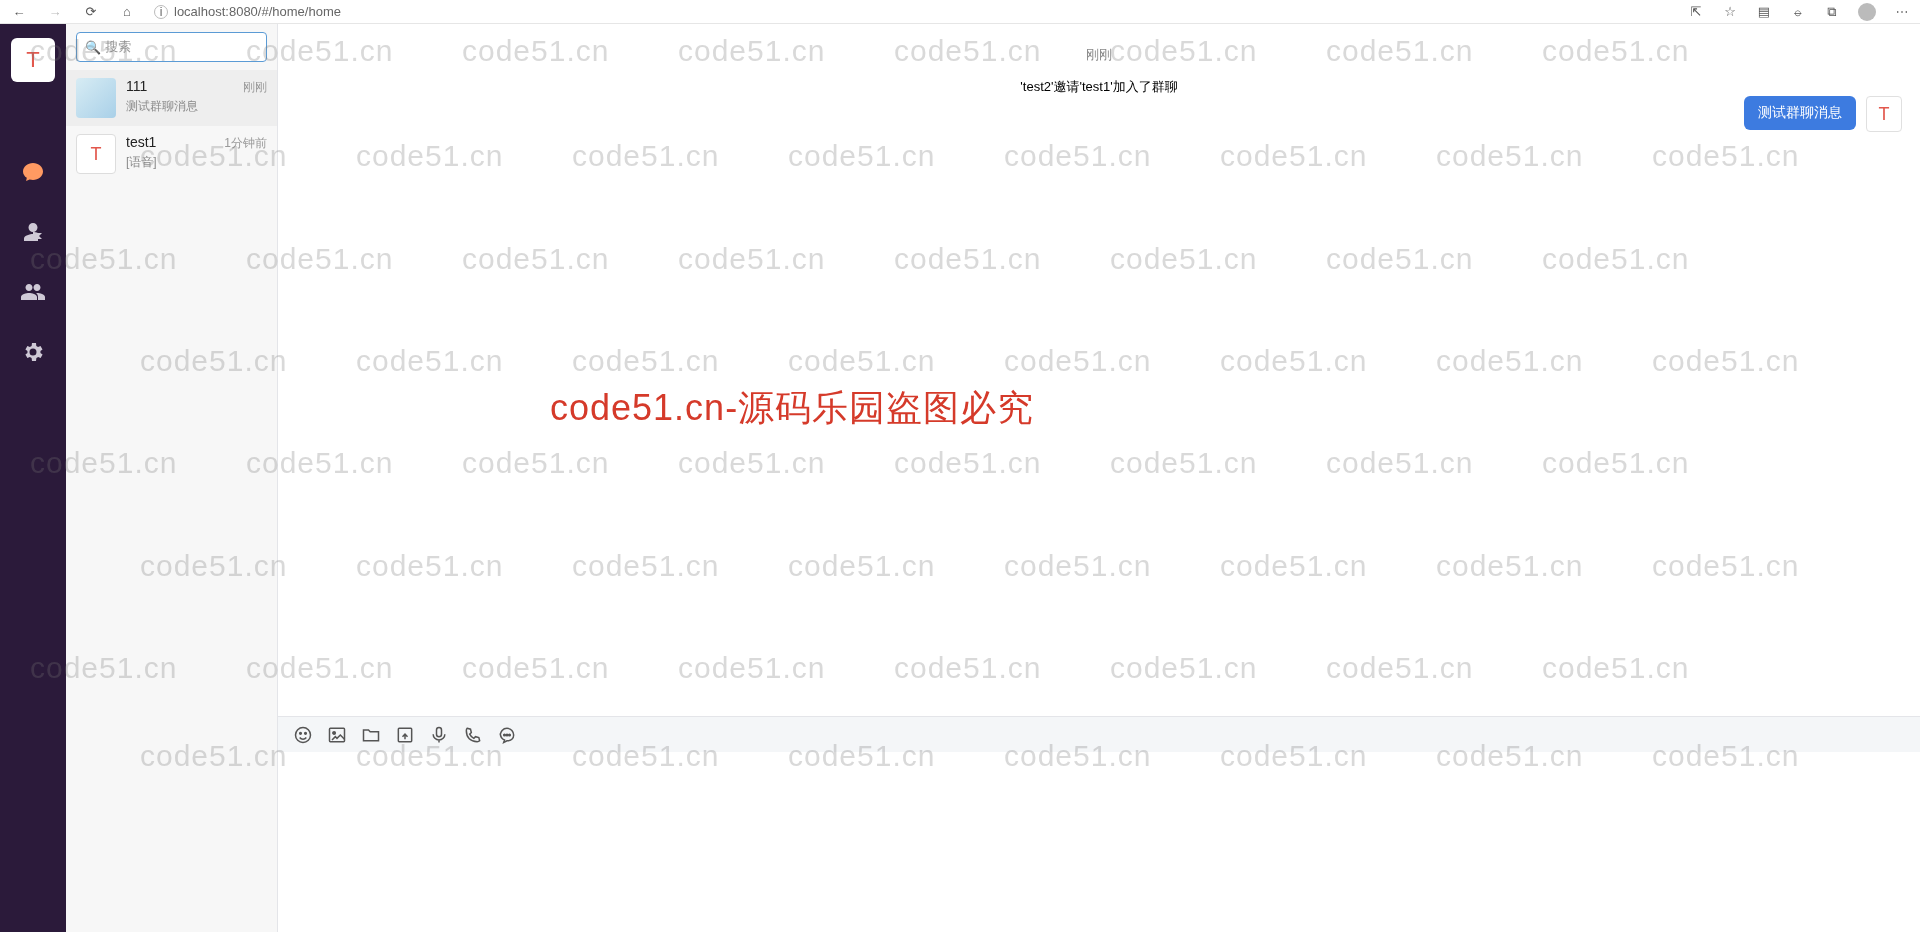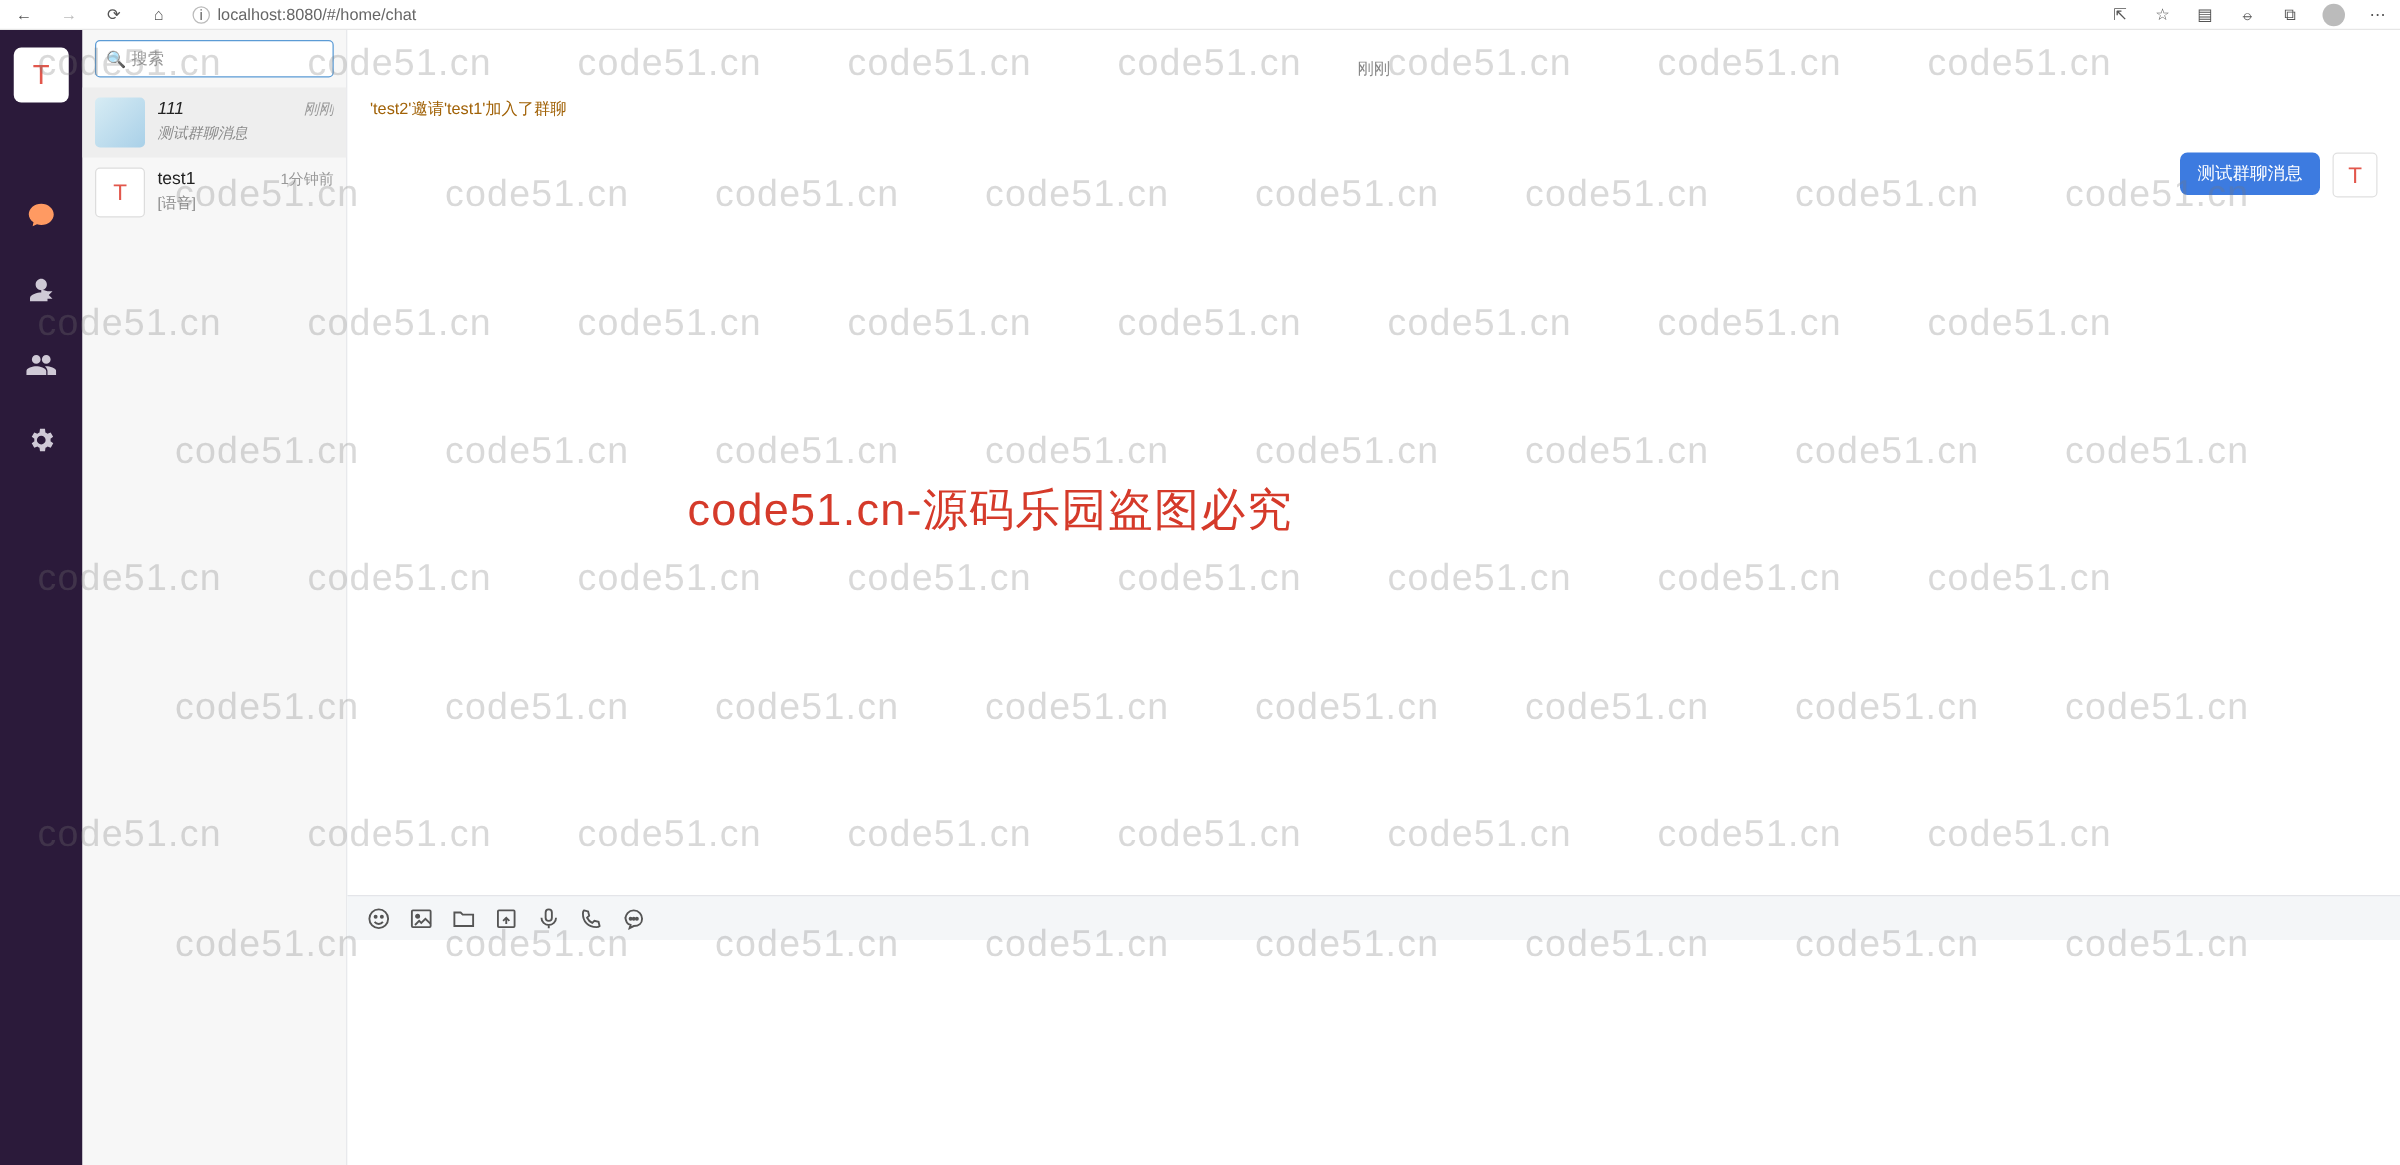--- a/index.html
+++ b/index.html
@@ -17,37 +17,37 @@
   .nav .avatar { width:44px; height:44px; background:#fff; border-radius:6px; display:flex; align-items:center; justify-content:center; color:#e2574c; font-size:22px; font-weight:500; }
   .nav .nav-icon { width:32px; height:32px; display:flex; align-items:center; justify-content:center; color:#cfc9d6; font-size:22px; cursor:default; border-radius:4px; }
   .nav .nav-icon.active { color:#ff9a62; }
   .nav .spacer { flex:1; }
   
   .convo-pane { width:212px; border-right:1px solid #e4e5e9; background:#f7f7f7; display:flex; flex-direction:column; }
   .search-wrap { padding:8px 10px; }
   .search-box { display:flex; align-items:center; height:30px; background:#fff; border:1px solid #5b9bd5; border-radius:4px; padding:0 8px; color:#999; font-size:13px; gap:4px; }
   .search-box .mag { font-size:13px; color:#999; }
   .convo-item { padding:8px 10px; display:flex; gap:10px; cursor:default; }
-  .convo-item.selected { background:#eeeeee;font-style:italic; }
+  .convo-item.selected { background:#eeeeee; }
   .convo-item .thumb { width:40px; height:40px; border-radius:4px; flex:0 0 40px; }
   .convo-item .thumb.group { background:linear-gradient(135deg,#d7ecf4 0%,#a9d0e8 100%); position:relative; }
   .convo-item .thumb.user { background:#fff; border:1px solid #ddd; display:flex; align-items:center; justify-content:center; color:#e2574c; font-size:18px; font-weight:500; }
   .convo-item .meta { flex:1; overflow:hidden; }
   .convo-item .row1 { display:flex; justify-content:space-between; align-items:baseline; }
   .convo-item .name { font-size:14px; color:#222; font-weight:500; }
   .convo-item .time { font-size:12px; color:#999; }
   .convo-item .preview { font-size:12px; color:#8a8a8a; margin-top:2px; white-space:nowrap; overflow:hidden; text-overflow:ellipsis; }
   
   .chat-pane { flex:1; display:flex; flex-direction:column; background:#fff; position:relative; }
   .chat-header { height:56px; border-bottom:1px solid #e4e5e9; display:flex; align-items:center; justify-content:center; position:relative; }
   .chat-header .title { font-size:18px; font-weight:500; }
   .chat-header .more { position:absolute; right:18px; font-size:22px; letter-spacing:2px; color:#444; cursor:default; }
   .chat-body { flex:1; overflow:hidden; position:relative; padding:18px; }
   .sys-time { text-align:center; font-size:13px; color:#888; margin:4px 0 14px; }
-  .sys-msg { text-align:left; font-size:13px; color:#a16207; margin-bottom:26px; }
+  .sys-msg { text-align:center; font-size:13px; color:#000000; }
   .msg-row { display:flex; justify-content:flex-end; align-items:flex-start; gap:10px; }
   .msg-bubble { background:#3d7be0; color:#fff; padding:8px 14px; border-radius:6px; font-size:14px; max-width:480px; }
   .msg-avatar { width:36px; height:36px; background:#fff; border:1px solid #e0e0e0; border-radius:4px; display:flex; align-items:center; justify-content:center; color:#e2574c; font-size:18px; font-weight:500; }
   .chat-toolbar { height:36px; border-top:1px solid #e4e5e9; background:#f4f6f8; display:flex; align-items:center; gap:12px; padding:0 14px; }
   .chat-toolbar .tool { width:22px; height:22px; display:flex; align-items:center; justify-content:center; color:#555; cursor:default; }
   .chat-input { height:180px; }
   
   .watermark { position:absolute; inset:0; pointer-events:none; z-index:5;text-align:center; }
   .watermark .wm-row { display:flex; justify-content:space-between; padding:0 12px; }
   .watermark .wm-cell { color:rgba(120,120,120,0.28); font-size:30px; font-weight:400; letter-spacing:1px; }
@@ -57,21 +57,21 @@
 </head>
 <body>
 
 <div class="browser-bar">
   <span class="nav-btn">←</span>
   <span class="nav-btn disabled">→</span>
   <span class="nav-btn">⟳</span>
   <span class="nav-btn">⌂</span>
   <div class="url">
     <span class="url-prefix">i</span>
-    <span>localhost:8080/#/home/chat</span>
+    <span>localhost:8080/#/home/home</span>
   </div>
   <div class="right-icons">
     <span>⇱</span>
     <span>☆</span>
     <span>▤</span>
     <span>⦵</span>
     <span>⧉</span>
     <span style="width:18px;height:18px;border-radius:50%;background:#bbb;display:inline-block;"></span>
     <span>⋯</span>
   </div>

